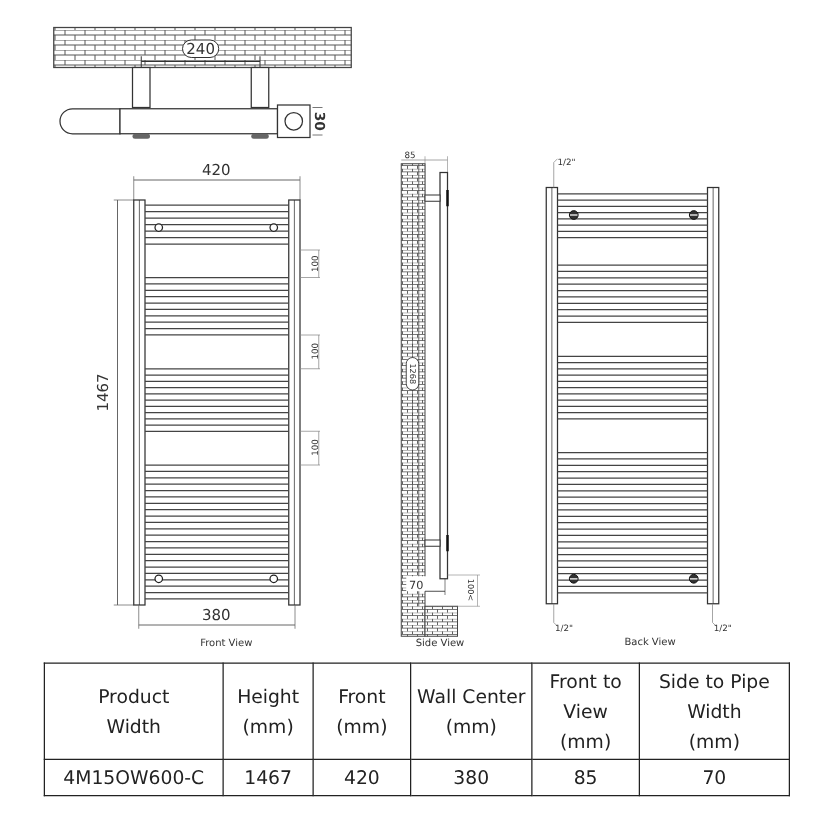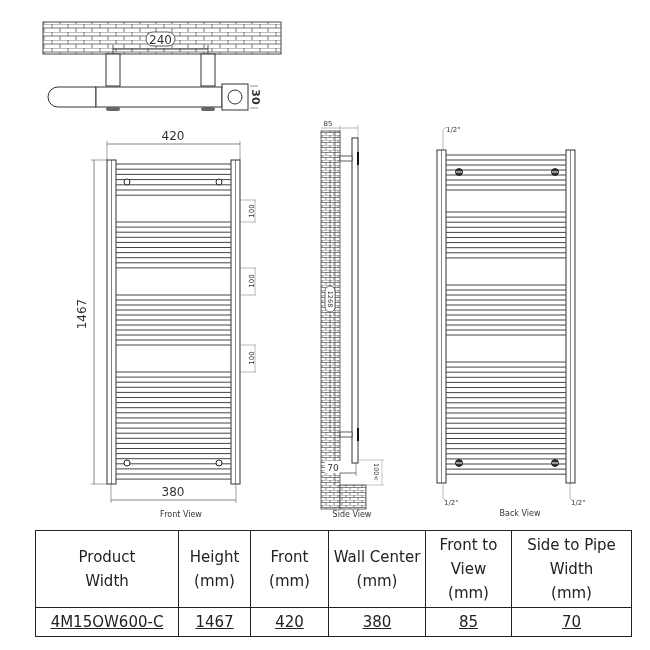--- a/index.html
+++ b/index.html
@@ -6,21 +6,21 @@
   body { width:650px; height:650px; position:relative; overflow:hidden;
          font-family:"Liberation Sans", sans-serif; color:#222; }
   #drawing { position:absolute; left:0; top:0; width:650px; height:530px; }
   #drawing text { font-family:"DejaVu Sans", sans-serif; fill:#333; }
   .spec-table { position:absolute; left:35px; top:530px; width:596px;
                 border-collapse:collapse; table-layout:fixed; }
   .spec-table td, .spec-table th { border:1px solid #222; text-align:center;
                 font-family:"DejaVu Sans", sans-serif; font-weight:normal;
                 font-size:15px; color:#222; padding:0 2px; line-height:24px; }
   .spec-table th { height:76px; }
-  .spec-table td { height:28px;text-decoration:underline; }
+  .spec-table td { height:28px; }
 </style>
 </head>
 <body>
 
 <svg id="drawing" viewBox="0 0 650 530" xmlns="http://www.w3.org/2000/svg">
   <defs>
     <pattern id="bricks" width="16" height="8" patternUnits="userSpaceOnUse">
       <rect width="16" height="8" fill="#fff"></rect>
       <path d="M0 0 H16 M0 4 H16 M4 0 V4 M12 4 V8" stroke="#555" stroke-width="0.8" fill="none"></path>
     </pattern>

